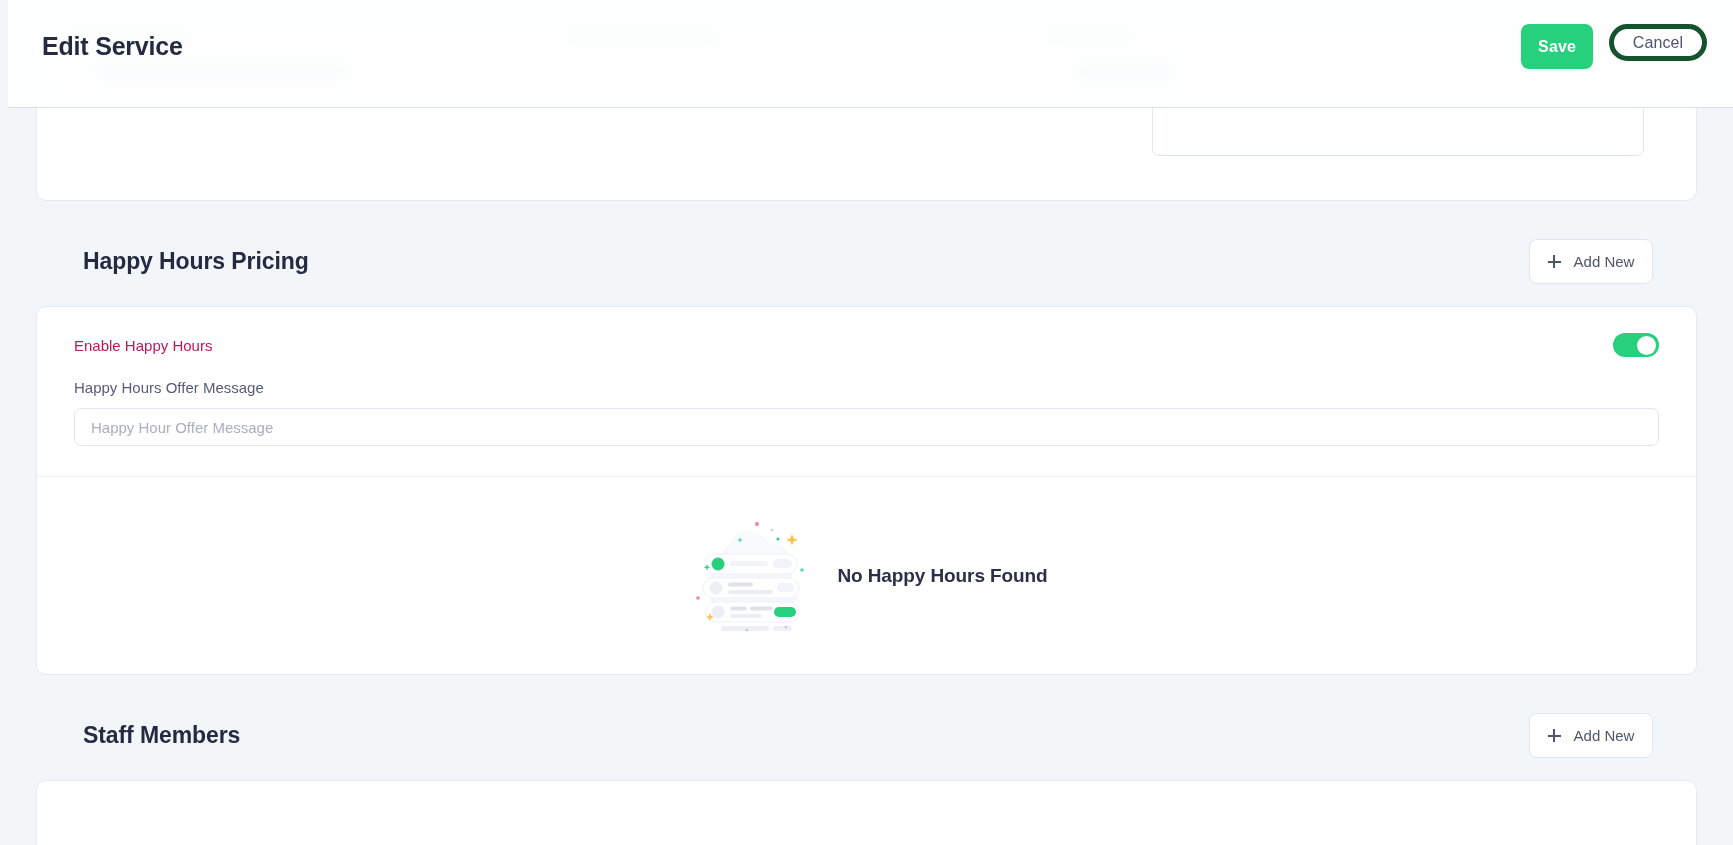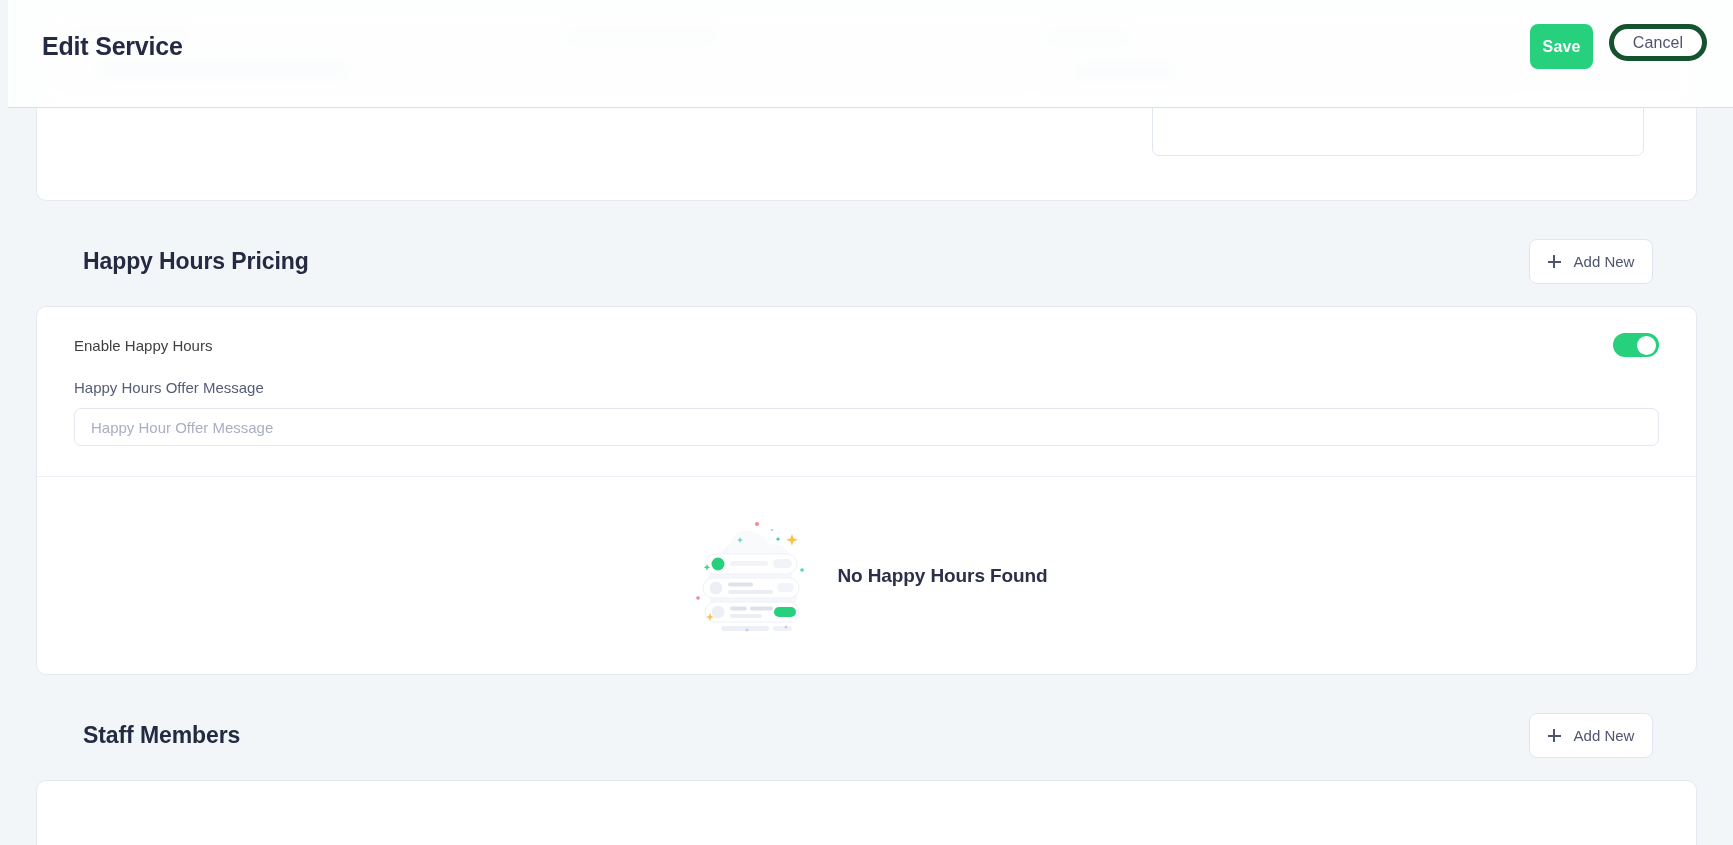--- a/index.html
+++ b/index.html
@@ -63,21 +63,21 @@
     letter-spacing: -0.2px;
     color: #242a42;
   }
   .header-actions {
     position: absolute;
     right: 34px; top: 24px;
     display: flex;
     gap: 16px;
   }
   .btn-save {
-    width: 63px; height: 45px;
+    width: 72px; height: 45px;
     background: #26d07c;
     color: #ffffff;
     border: none;
     border-radius: 8px;
     font-size: 16px;
     font-weight: bold;
     font-family: inherit;
     cursor: pointer;
     letter-spacing: .1px;
   }
@@ -174,21 +174,21 @@
     border-bottom: 1px solid #eceff6;
   }
   .hh-toggle-row {
     display: flex;
     align-items: center;
     justify-content: space-between;
     margin-bottom: 22px;
   }
   .field-label {
     font-size: 15px;
-    color: #404040;
+    color: #be185d;
   }
   .toggle {
     position: relative;
     width: 46px; height: 24px;
     background: #26d07c;
     border-radius: 12px;
     cursor: pointer;
     flex: none;
   }
   .toggle .knob {

